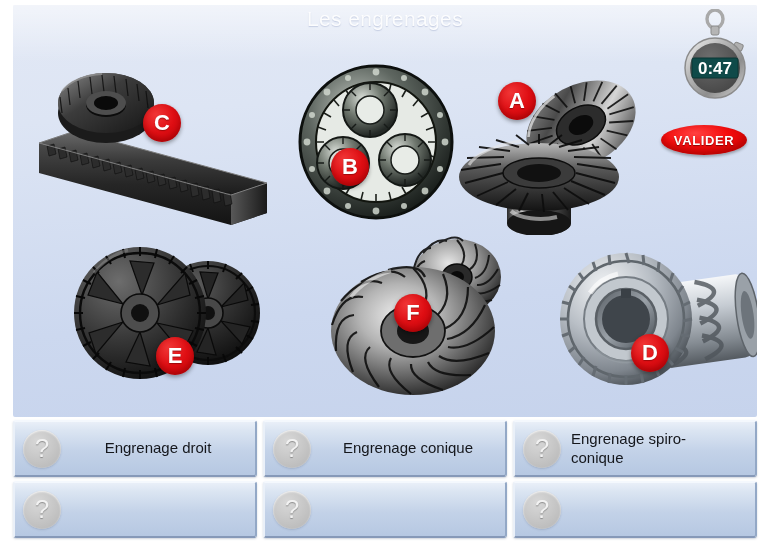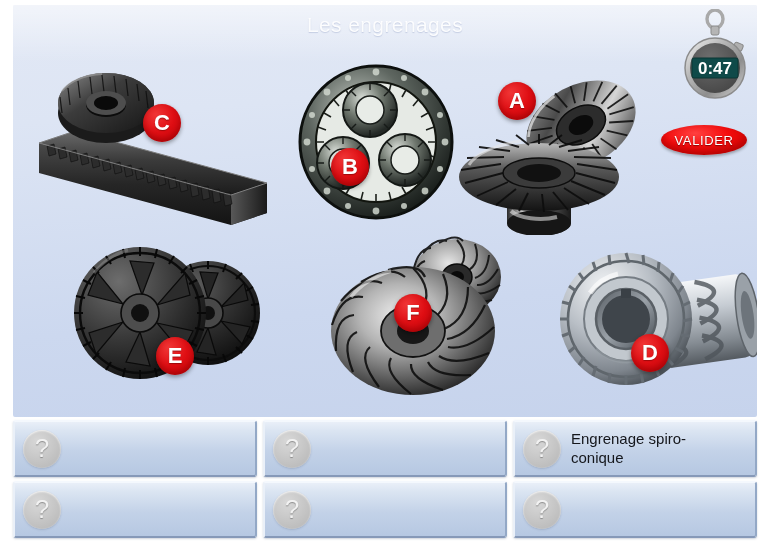--- a/index.html
+++ b/index.html
@@ -33,21 +33,20 @@
 
   .title{
     position:absolute;
     left:0; top:2px; width:100%;
     text-align:center;
     font-size:21px;
     letter-spacing:.4px;
     color:rgba(255,255,255,.92);
     text-shadow:0 1px 1px rgba(150,165,200,.45);
     z-index:6;
-    margin-top:6px;
   }
 
   
   .badge{
     position:absolute;
     width:38px; height:38px;
     border-radius:50%;
     background:radial-gradient(circle at 34% 28%, #f03636 0%, #e00f14 48%, #c10007 100%);
     box-shadow:0 2px 4px rgba(0,0,0,.38), inset 0 -3px 6px rgba(120,0,0,.45);
     color:#fff;
@@ -66,21 +65,21 @@
     position:absolute; right:8px; top:4px;
     width:68px; height:100px; z-index:7;text-decoration:underline;
   }
   .validate{
     position:absolute; right:10px; top:120px;
     width:86px; height:30px;
     border-radius:50%/50%;
     background:radial-gradient(ellipse at 40% 28%, #ff4040 0%, #f50c0c 45%, #c40000 100%);
     box-shadow:0 2px 3px rgba(0,0,0,.3), inset 0 -4px 8px rgba(130,0,0,.45);
     display:flex; align-items:center; justify-content:center;
-    color:#fff; font-size:13px; font-weight:normal;
+    color:#fff; font-size:13px; font-weight:bold;
     letter-spacing:.6px;
     text-shadow:0 1px 1px rgba(110,0,0,.8);
     z-index:7;
   }
 
   
   .answers{
     position:absolute;
     left:13px; top:420px;
     width:744px; height:118px;
@@ -708,24 +707,26 @@
     <div class="validate">
       <span>VALIDER</span>
     </div>
 
   </div>
 
   <div class="answers">
 
     <div class="abtn">
       <span class="qmark">?</span>
+      <span class="alabel">Engrenage droit</span>
     </div>
 
     <div class="abtn">
       <span class="qmark">?</span>
+      <span class="alabel">Engrenage conique</span>
     </div>
 
     <div class="abtn">
       <span class="qmark">?</span>
       <span class="alabel left">Engrenage spiro-<br>conique</span>
     </div>
 
     <div class="abtn">
       <span class="qmark">?</span>
     </div>

